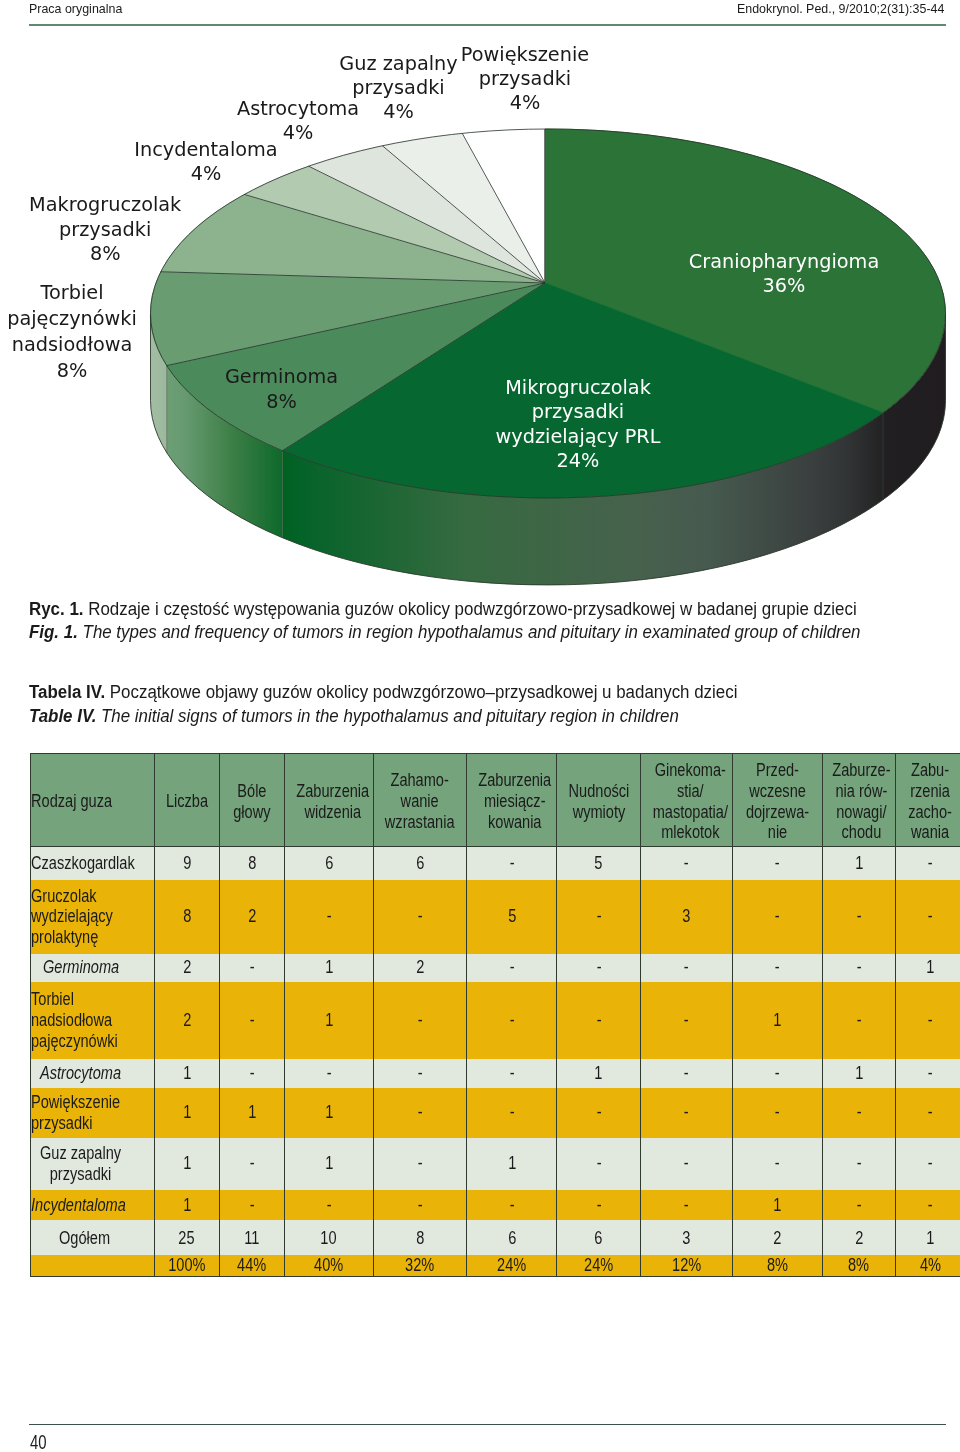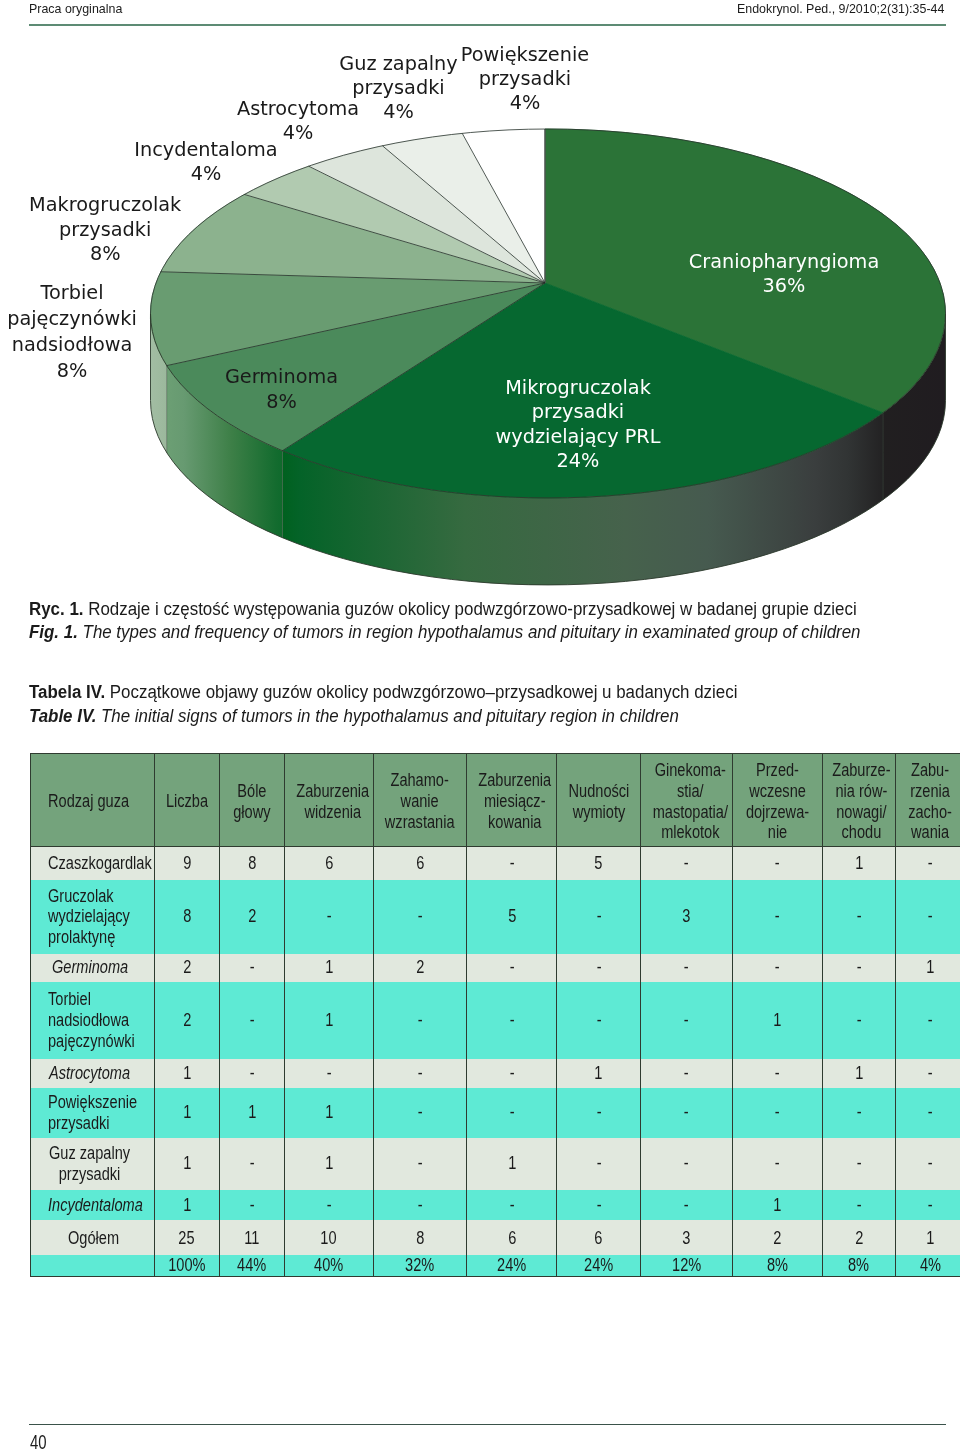--- a/index.html
+++ b/index.html
@@ -25,23 +25,23 @@
   #cap-fig{top:597.5px;}
   #cap-tab{top:680.8px;}
 
   #tbl{position:absolute;left:21.5px;top:753px;width:935px;border-collapse:collapse;
        table-layout:fixed;border:1.7px solid #2f3b30;font-size:18.7px;}
   #tbl td{border-left:1.5px solid #2f3b30;border-right:1.5px solid #2f3b30;
           padding:0;text-align:center;vertical-align:middle;line-height:20.7px;color:#1b1b1b;}
   #tbl td > span.sx{display:inline-block;transform:scaleX(0.78);transform-origin:center;}
   #tbl td.first > span.sx{transform-origin:left;}
   #tbl tr.hdr td{background:#74a37c;padding:3.5px 1px 0;}
-  #tbl tr.hdr td.first, #tbl td.first{text-align:left;padding-left:17px;}
+  #tbl tr.hdr td.first, #tbl td.first{text-align:left;padding-left:0;}
   #tbl tr.lt td{background:#e1e8de;text-align:center;}
-  #tbl tr.dk td{background:#5eead4;}
+  #tbl tr.dk td{background:#eab308;}
   #tbl td.it{font-style:italic;}
   #tbl tr.hdr td{border-bottom:1.5px solid #2f3b30;}
 </style>
 </head>
 <body>
 
 <div class="page">
   <div id="hdr-left">Praca oryginalna</div>
   <div id="hdr-right">Endokrynol. Ped., 9/2010;2(31):35-44</div>
   <div id="hdr-rule"></div>

